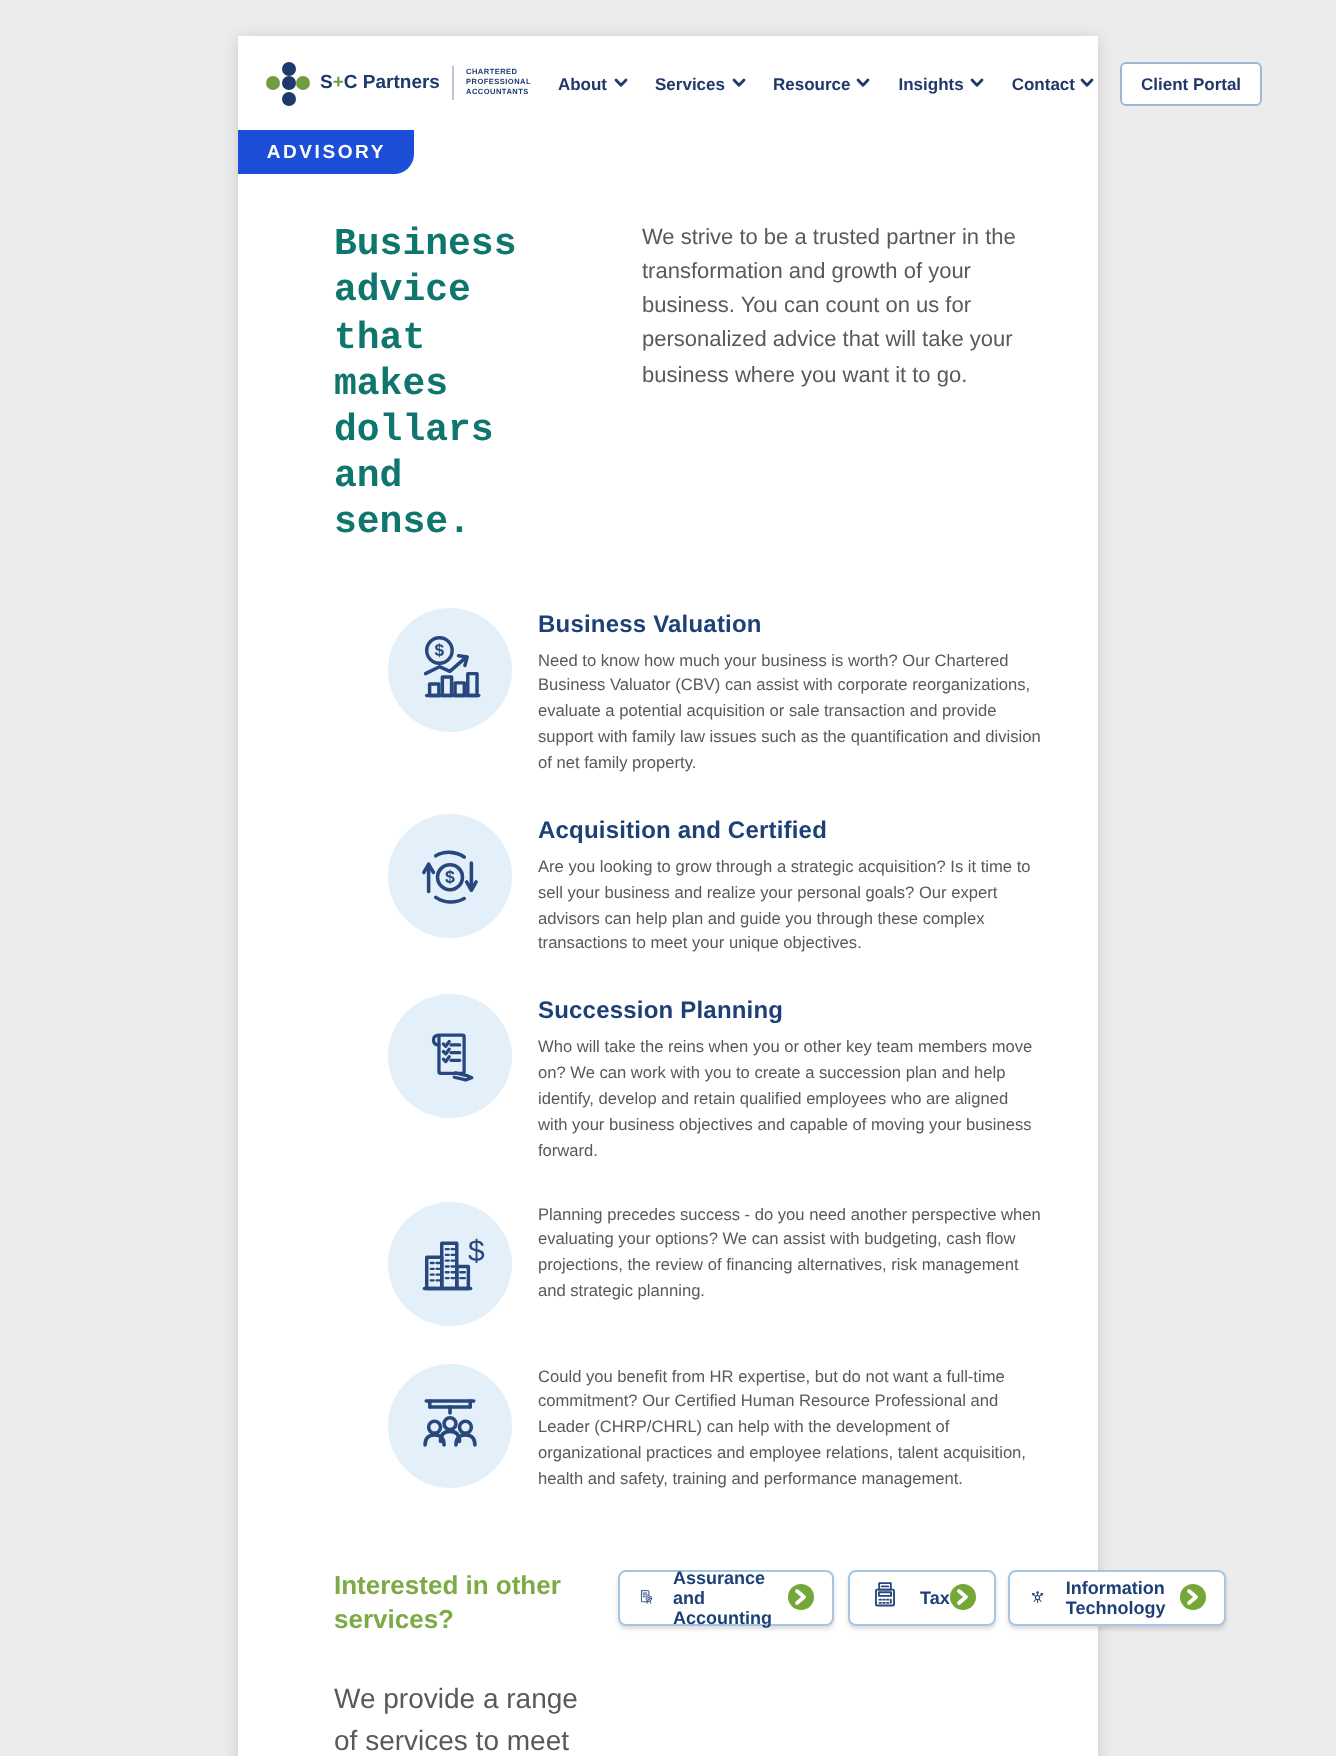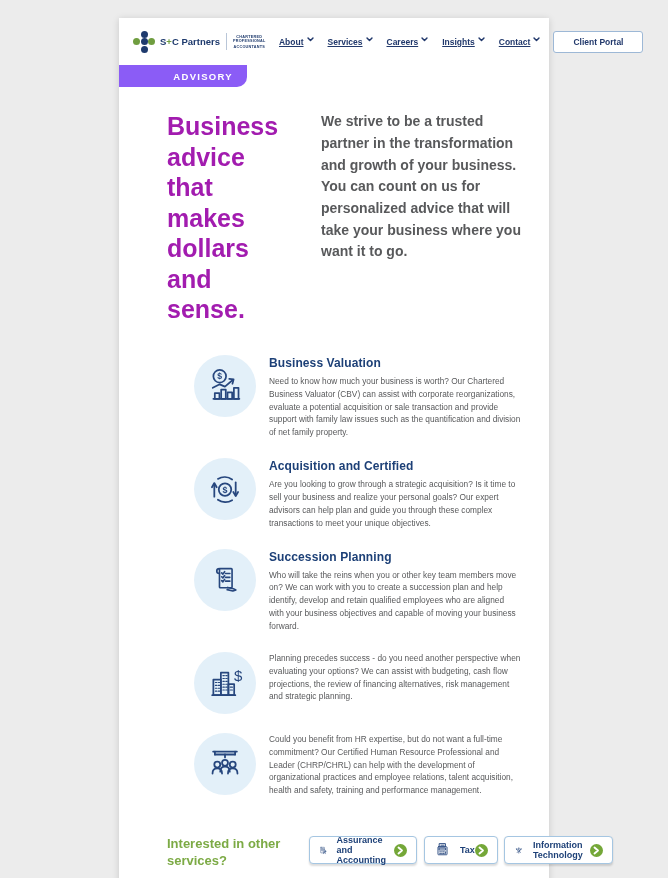--- a/index.html
+++ b/index.html
@@ -4,54 +4,54 @@
 <style>
   * { margin:0; padding:0; box-sizing:border-box; }
   html, body { width:668px; height:878px; }
   body { background:#ececec; font-family:"Liberation Sans", sans-serif; overflow:hidden; }
 
   .page-card { width:430px; min-height:860px; margin:18px auto 0; background:#ffffff;
                box-shadow:0 1px 7px rgba(0,0,0,.15); display:flex; flex-direction:column; }
 
   
   .site-header { display:flex; align-items:center; padding:11px 15px 7px 14px; }
-  .brand { display:flex; align-items:center; cursor:pointer;text-align:center; }
+  .brand { display:flex; align-items:center; cursor:pointer; }
   .logo-dots { position:relative; width:22px; height:22px; flex:0 0 auto; }
   .dot { position:absolute; width:7px; height:7px; border-radius:50%; }
   .dot.navy { background:#1e3a6d; }
   .dot.green { background:#6f9d3f; }
   .dot.top    { left:7.5px; top:0; }
   .dot.left   { left:0; top:7.5px; }
   .dot.center { left:7.5px; top:7.5px; }
   .dot.right  { left:15px; top:7.5px; }
   .dot.bottom { left:7.5px; top:15px; }
   .brand-name { margin-left:5px; font-size:9.5px; font-weight:bold; color:#1e3a6d; white-space:nowrap; }
   .brand-name .plus { color:#6f9d3f; }
   .brand-divider { width:1px; height:17px; background:#b9c6d8; margin:0 6px; }
   .brand-tagline { width:32px; overflow:visible; }
   .brand-tagline-inner { transform:scale(.58); transform-origin:0 50%; width:56px;
                          font-size:6.5px; line-height:1.3; color:#1e3a6d; letter-spacing:.4px; font-weight:bold; }
   .main-nav { display:flex; align-items:center; margin-left:auto; }
-  .nav-item { display:flex; align-items:flex-start; font-size:8.5px; font-weight:bold; color:#21386b;
-              margin-left:14px; cursor:pointer; white-space:nowrap;text-decoration:underline; }
+  .nav-item { display:flex; align-items:center; font-size:8.5px; font-weight:bold; color:#21386b;
+              margin-left:14px; cursor:pointer; white-space:nowrap; }
   .nav-item svg { margin-left:3px; }
   .client-portal-btn { margin-left:13px; font-size:8.5px; font-weight:bold; color:#21386b; background:#fff;
-                       border:1px solid #9db8d6; border-radius:3px; padding:5px 19px; cursor:pointer;
+                       border:1px solid #9db8d6; border-radius:3px; padding:5px 9px; cursor:pointer;
                        font-family:inherit; white-space:nowrap; }
 
   
-  .page-banner { width:128px; height:22px; background:#8b5cf6; color:#ffffff; font-size:9.5px; font-weight:bold;
+  .page-banner { width:88px; height:22px; background:#1d4ed8; color:#ffffff; font-size:9.5px; font-weight:bold;
                  letter-spacing:1.3px; display:flex; align-items:center; justify-content:flex-end;
                  padding-right:14px; border-radius:0 0 10px 0; margin-top:4px; }
 
   
   .hero { display:flex; margin:24px 28px 0 48px; }
-  .hero h1 { width:112px; flex:0 0 auto; font-size:25px; line-height:1.22; color:#a21caf; font-weight:bold; }
+  .hero h1 { width:112px; flex:0 0 auto; font-size:19px; line-height:1.22; color:#0f766e; font-weight:bold;font-family:Liberation Mono, monospace; }
   .hero-copy { margin-left:42px; width:253px; }
-  .hero-copy p { font-size:14px; line-height:1.55; color:#58595b;font-weight:bold; }
+  .hero-copy p { font-size:11px; line-height:1.55; color:#58595b; }
   .hero-copy p + p { margin-top:8px; }
 
   
   .services { margin-top:30px; }
   .service-row { display:flex; align-items:flex-start; padding:0 28px 0 75px; margin-bottom:19px; }
   .service-icon-circle { width:62px; height:62px; border-radius:50%; background:#e3f0f9;
                          display:flex; align-items:center; justify-content:center; flex:0 0 auto; }
   .service-copy { margin-left:13px; }
   .service-copy h3 { font-size:12px; color:#1d4077; margin:1px 0 5px; letter-spacing:.1px; }
   .service-copy p { font-size:8.3px; line-height:1.55; color:#58595b; }
@@ -104,21 +104,21 @@
             <polyline points="1,1 3.5,3.6 6,1" fill="none" stroke="#21386b" stroke-width="1.4" stroke-linecap="round" stroke-linejoin="round"></polyline>
           </svg>
       </div>
       <div class="nav-item">
         <span>Services</span>
         <svg width="7" height="5" viewBox="0 0 7 5">
             <polyline points="1,1 3.5,3.6 6,1" fill="none" stroke="#21386b" stroke-width="1.4" stroke-linecap="round" stroke-linejoin="round"></polyline>
           </svg>
       </div>
       <div class="nav-item">
-        <span>Careers</span>
+        <span>Resource</span>
         <svg width="7" height="5" viewBox="0 0 7 5">
             <polyline points="1,1 3.5,3.6 6,1" fill="none" stroke="#21386b" stroke-width="1.4" stroke-linecap="round" stroke-linejoin="round"></polyline>
           </svg>
       </div>
       <div class="nav-item">
         <span>Insights</span>
         <svg width="7" height="5" viewBox="0 0 7 5">
             <polyline points="1,1 3.5,3.6 6,1" fill="none" stroke="#21386b" stroke-width="1.4" stroke-linecap="round" stroke-linejoin="round"></polyline>
           </svg>
       </div>

